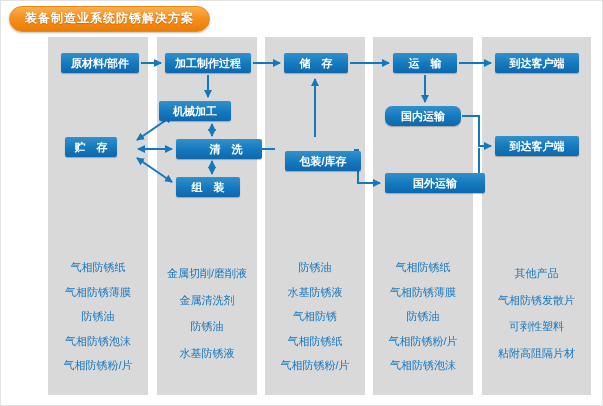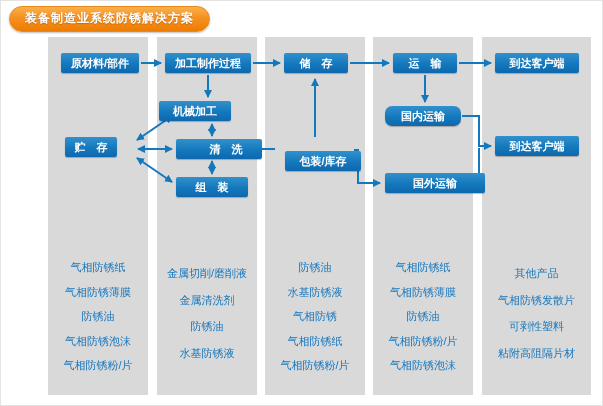--- a/index.html
+++ b/index.html
@@ -82,21 +82,21 @@
   <div class="fbox" style="left:283px; top:52px; width:64px;">储　存</div>
   <div class="fbox" style="left:392px; top:52px; width:64px;">运　输</div>
   <div class="fbox" style="left:494px; top:52px; width:84px;">到达客户端</div>
 
   <div class="fbox" style="left:158px; top:100px; width:72px;">机械加工</div>
   <div class="fbox" style="left:64px;  top:136px; width:52px;">贮　存</div>
   <div class="fbox" style="left:175px; top:138px; width:72px;padding-left:14px;">清　洗</div>
   <div class="fbox" style="left:284px; top:138px; width:76px;margin-top:12px;">包装/库存</div>
   <div class="fbox" style="left:384px; top:105px; width:76px;border-radius:7px;">国内运输</div>
   <div class="fbox" style="left:494px; top:135px; width:84px;">到达客户端</div>
-  <div class="fbox" style="left:175px; top:176px; width:72px;">组　装</div>
+  <div class="fbox" style="left:175px; top:176px; width:64px;">组　装</div>
   <div class="fbox" style="left:384px; top:172px; width:100px;">国外运输</div>
 
   <div class="plist" style="left:47px;  width:100px;">
       <div class="product">气相防锈纸</div>
       <div class="product">气相防锈薄膜</div>
       <div class="product">防锈油</div>
       <div class="product">气相防锈泡沫</div>
       <div class="product">气相防锈粉/片</div>
     </div>
   <div class="plist loose" style="left:156px; width:100px;">

